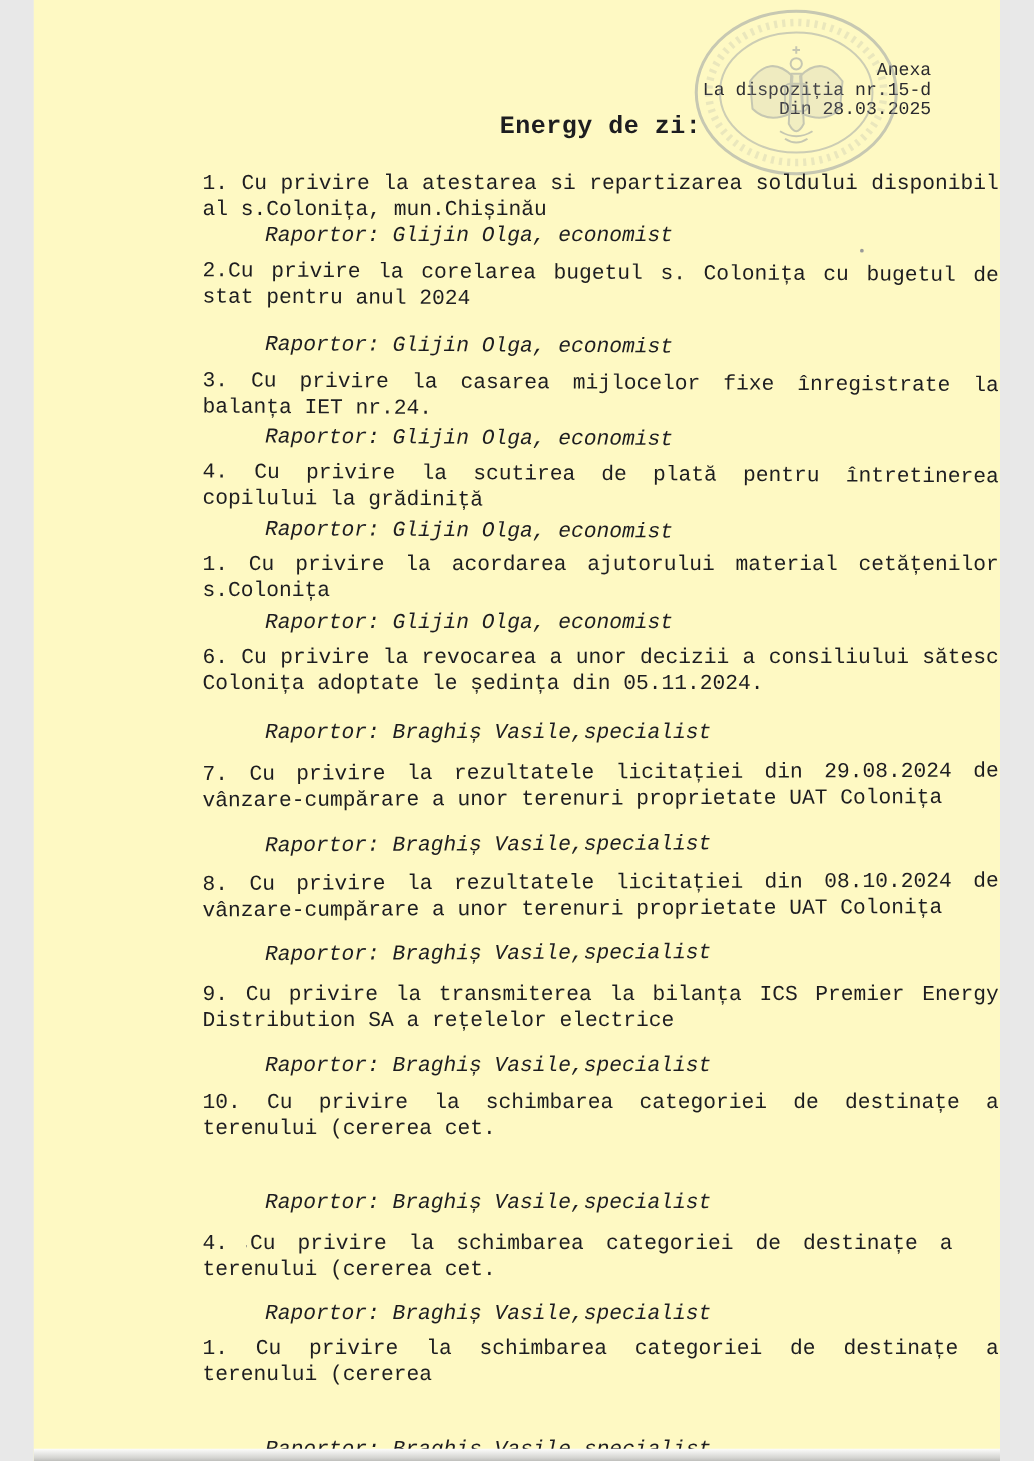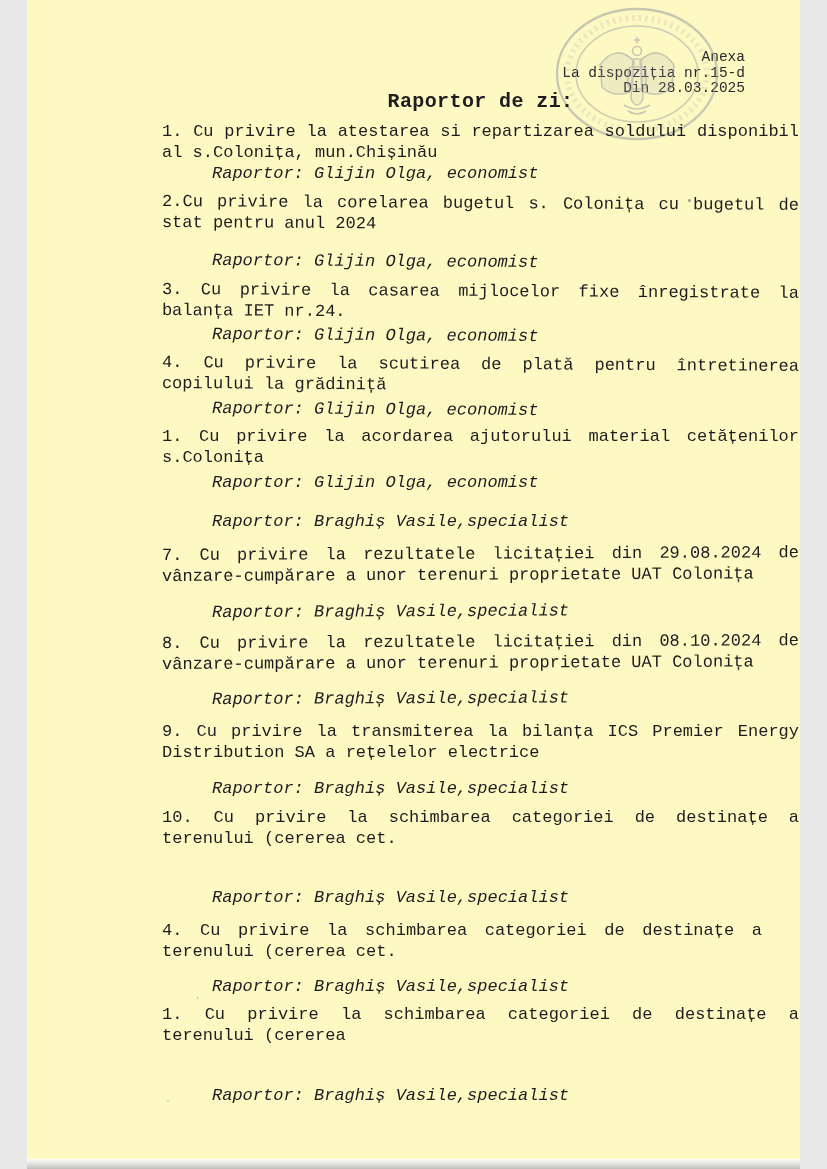--- a/index.html
+++ b/index.html
@@ -85,37 +85,38 @@
         <circle cx="83" cy="46" r="4.5"></circle>
         <path d="M83 38 v-6 M80 35 h6"></path>
         <rect x="74" y="62" width="18" height="22" rx="4"></rect>
         <path d="M70 100 q13 8 26 0 M74 106 q9 6 18 0"></path>
       </g>
     </g>
   </svg>
 
   <div class="content">
 
-    <h1 class="title">Raportor de zi:</h1>
+    <h1 class="title">Energy de zi:</h1>
 
-    <p class="item" style="margin-top:8px">1. Cu privire la atestarea si repartizarea soldului disponibil al s.Colonița, mun.Chișinău</p>
+    <p class="item" style="margin-top:24px">1. Cu privire la atestarea si repartizarea soldului disponibil al s.Colonița, mun.Chișinău</p>
     <p class="raportor" style="margin-top:0px">Raportor: Glijin Olga, economist</p>
 
     <p class="item t-cw" style="margin-top:7px">2.Cu privire la corelarea bugetul s. Colonița cu bugetul de stat pentru anul 2024</p>
     <p class="raportor t-cw" style="margin-top:17px">Raportor: Glijin Olga, economist</p>
 
     <p class="item t-cw" style="margin-top:8px">3. Cu privire la casarea mijlocelor fixe înregistrate la balanța IET nr.24.</p>
     <p class="raportor t-cw" style="margin-top:3px">Raportor: Glijin Olga, economist</p>
 
     <p class="item t-cw" style="margin-top:7px">4. Cu privire la scutirea de plată pentru întretinerea copilului la grădiniță</p>
     <p class="raportor t-cw" style="margin-top:4px">Raportor: Glijin Olga, economist</p>
 
     <p class="item" style="margin-top:7px">1. Cu privire la acordarea ajutorului material cetățenilor s.Colonița</p>
     <p class="raportor" style="margin-top:4px">Raportor: Glijin Olga, economist</p>
 
+    <p class="item" style="margin-top:7px">6. Cu privire la revocarea a unor decizii a consiliului sătesc Colonița adoptate le ședința din 05.11.2024.</p>
     <p class="raportor" style="margin-top:18px">Raportor: Braghiș Vasile,specialist</p>
 
     <p class="item t-ccw" style="margin-top:13px">7. Cu privire la rezultatele licitației din 29.08.2024 de vânzare-cumpărare a unor terenuri proprietate UAT Colonița</p>
     <p class="raportor t-ccw" style="margin-top:15px">Raportor: Braghiș Vasile,specialist</p>
 
     <p class="item t-ccw" style="margin-top:10px">8. Cu privire la rezultatele licitației din 08.10.2024 de vânzare-cumpărare a unor terenuri proprietate UAT Colonița</p>
     <p class="raportor t-ccw" style="margin-top:14px">Raportor: Braghiș Vasile,specialist</p>
 
     <p class="item" style="margin-top:11px">9. Cu privire la transmiterea la bilanța ICS Premier Energy Distribution SA a rețelelor electrice</p>
     <p class="raportor" style="margin-top:15px">Raportor: Braghiș Vasile,specialist</p>

